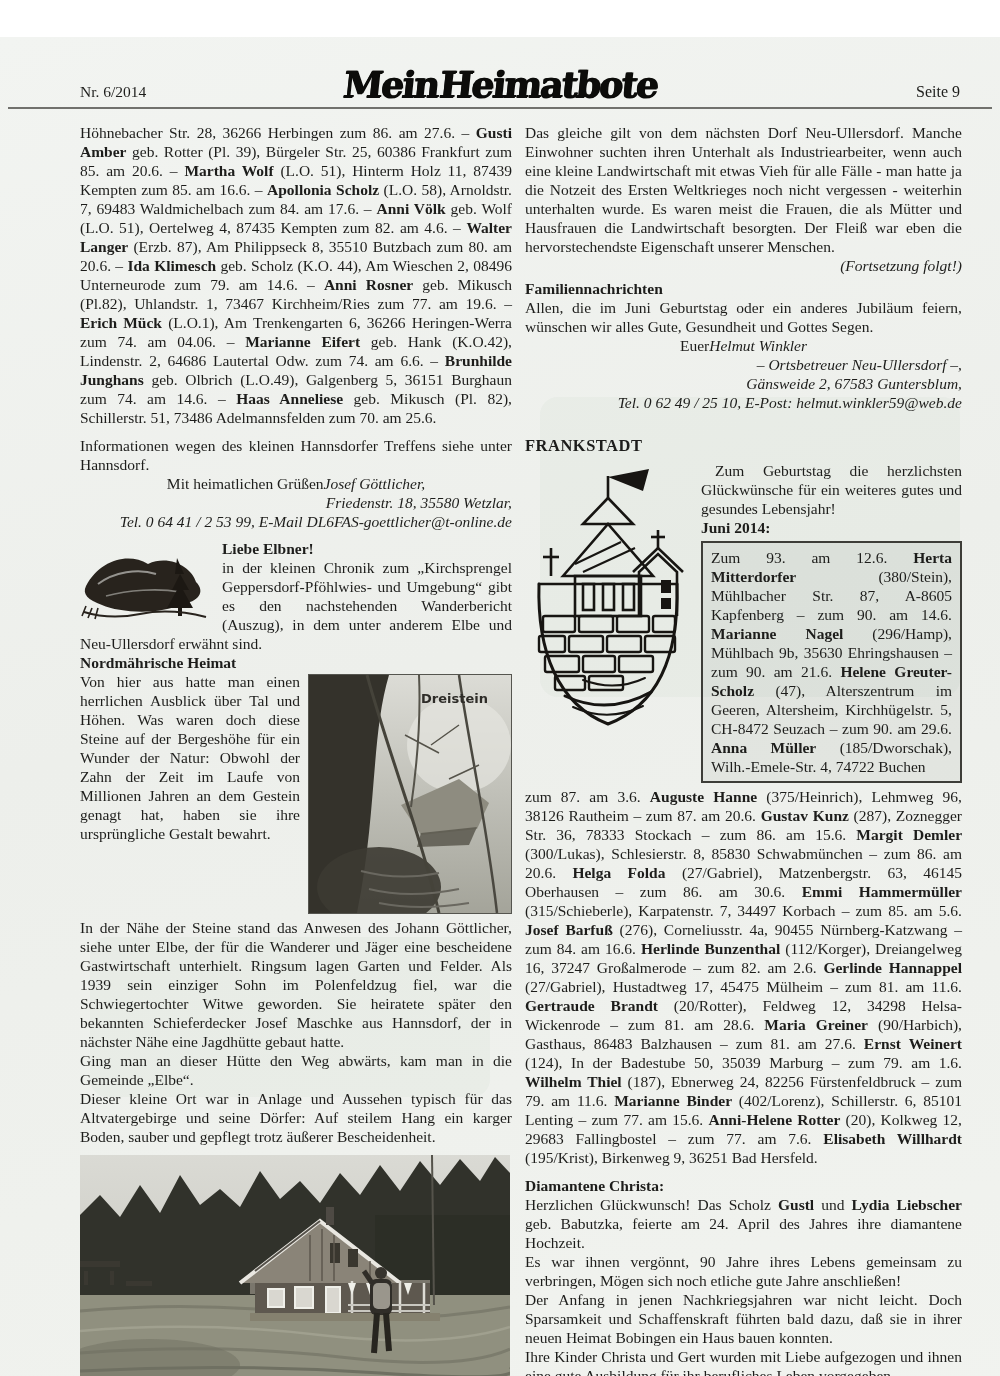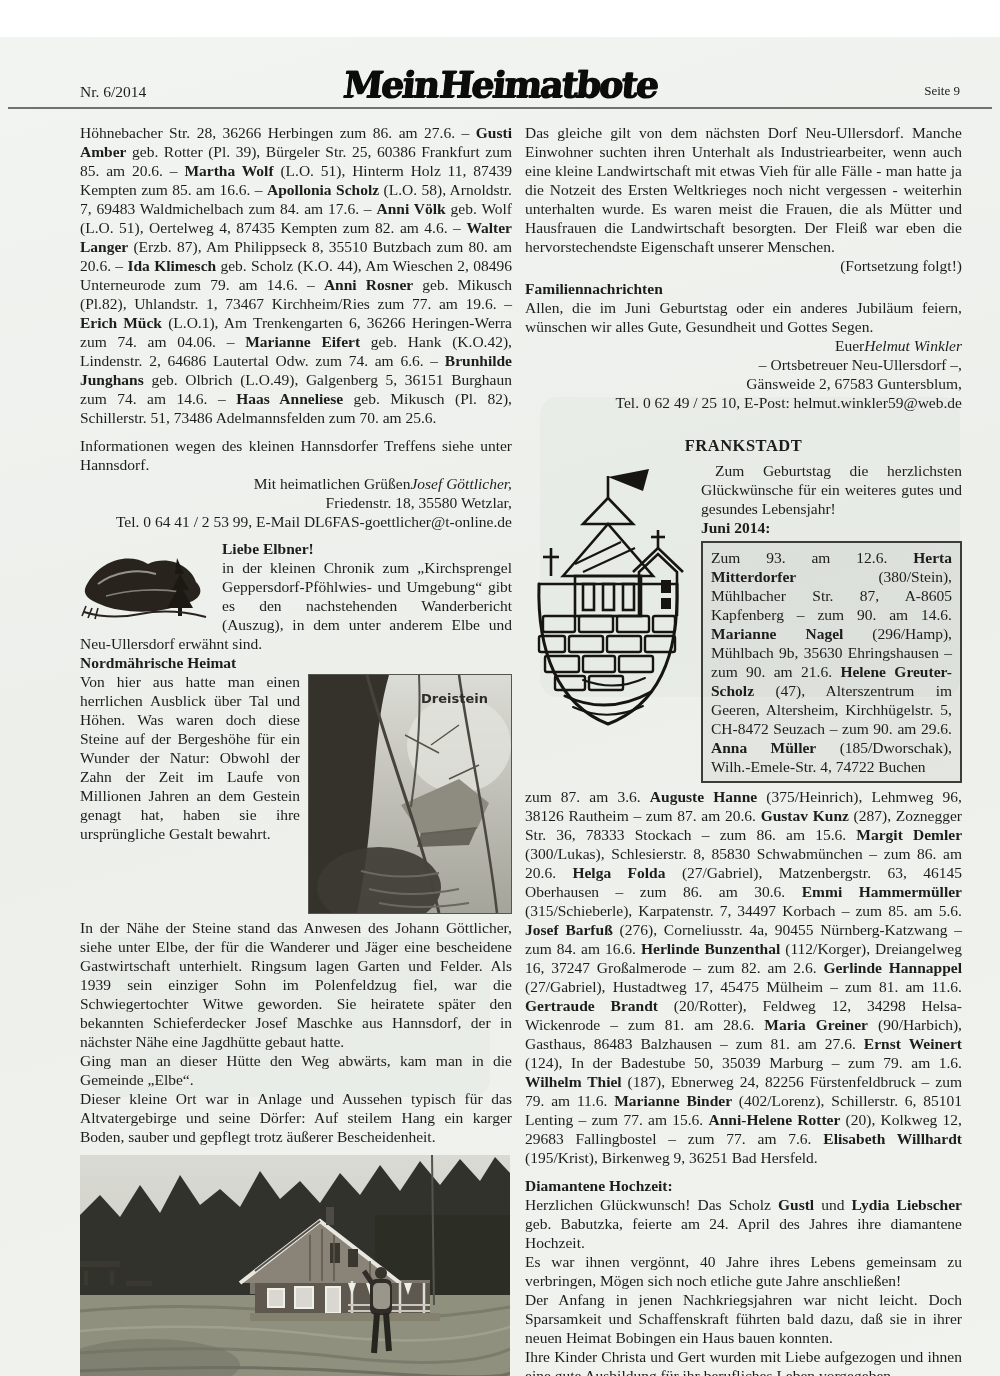--- a/index.html
+++ b/index.html
@@ -1,37 +1,37 @@
 <!DOCTYPE html>
 <html><head>
 <meta charset="utf-8">
 <style>
   html,body{margin:0;padding:0;}
   .page{position:relative;width:1000px;height:1376px;overflow:hidden;
         background:linear-gradient(165deg,#f2f4f1 0%,#edefeb 45%,#f1f3ef 100%);
         font-family:"Liberation Serif",serif;color:#1d1d1b;margin-top:37px;}
   .ghost{position:absolute;background:rgba(150,180,160,0.07);border-radius:18px;}
   .hdr-issue{position:absolute;top:46px;left:80px;font-size:15.5px;}
-  .hdr-page{position:absolute;top:46px;right:40px;font-size:13px;}
+  .hdr-page{position:absolute;top:46px;right:40px;font-size:16px;}
   .masthead{position:absolute;top:26px;left:0;right:0;text-align:center;
             font-family:"DejaVu Serif",serif;font-weight:bold;font-size:36px;
             letter-spacing:-2px;word-spacing:-9px;color:#0c0c0a;
             transform:skewX(-6deg);text-shadow:1.2px 0 0 #0c0c0a,0 0.5px 0 #0c0c0a;}
   .hdr-rule{position:absolute;top:70px;left:8px;right:8px;border-top:2px solid #71716d;}
   .col{position:absolute;top:86px;font-size:15.5px;line-height:19px;text-align:justify;}
   .col-left{left:80px;width:432px;}
   .col-right{left:525px;width:437px;}
   p{margin:0;}
   .sp{margin-top:9px;}
   .sp-s{margin-top:4px;}
   .b{font-weight:bold;}
   .i{font-style:italic;}
-  .split{display:flex;justify-content:flex-end;}
-  .sig{text-align:right;}
-  .h-center{text-align:center;font-weight:bold;font-size:16.5px;letter-spacing:0.5px;}
+  .split{display:flex;justify-content:center;}
+  .sig{text-align:right;font-style:italic;}
+  .h-center{font-weight:bold;font-size:16.5px;letter-spacing:0.5px;}
   .h-left{font-weight:bold;}
   .float-l{float:left;margin:3px 10px 3px 0;}
   .float-r{float:right;margin:2px 0 4px 8px;border:1px solid #55554f;}
   .clear{clear:both;}
   .birth-box{border:2px solid #3d3d38;background:rgba(90,100,92,0.08);
              padding:5px 8px;margin-top:4px;overflow:hidden;}
   .frank-intro{text-indent:14px;}
   .photo-block{display:block;margin-top:9px;}
 </style>
 </head>
@@ -240,21 +240,21 @@
       <p class="frank-intro">Zum Geburtstag die herzlichsten Glückwünsche für ein weiteres gutes und gesundes Lebensjahr!</p>
       <p class="h-left">Juni 2014:</p>
       <div class="birth-box">
         <p><span>Zum 93. am 12.6. </span><span class="b">Herta Mitterdorfer</span><span> (380/Stein), Mühlbacher Str. 87, A-8605 Kapfenberg – zum 90. am 14.6. </span><span class="b">Marianne Nagel</span><span> (296/Hamp), Mühlbach 9b, 35630 Ehringshausen – zum 90. am 21.6. </span><span class="b">Helene Greuter-Scholz</span><span> (47), Alterszentrum im Geeren, Altersheim, Kirchhügelstr. 5, CH-8472 Seuzach – zum 90. am 29.6. </span><span class="b">Anna Müller</span><span> (185/Dworschak), Wilh.-Emele-Str. 4, 74722 Buchen</span></p>
       </div>
       <div class="clear"></div>
     </div>
 
     <p class="sp-s"><span>zum 87. am 3.6. </span><span class="b">Auguste Hanne</span><span> (375/Heinrich), Lehmweg 96, 38126 Rautheim – zum 87. am 20.6. </span><span class="b">Gustav Kunz</span><span> (287), Zoznegger Str. 36, 78333 Stockach – zum 86. am 15.6. </span><span class="b">Margit Demler</span><span> (300/Lukas), Schlesierstr. 8, 85830 Schwabmünchen – zum 86. am 20.6. </span><span class="b">Helga Folda</span><span> (27/Gabriel), Matzenbergstr. 63, 46145 Oberhausen – zum 86. am 30.6. </span><span class="b">Emmi Hammermüller</span><span> (315/Schieberle), Karpatenstr. 7, 34497 Korbach – zum 85. am 5.6. </span><span class="b">Josef Barfuß</span><span> (276), Corneliusstr. 4a, 90455 Nürnberg-Katzwang – zum 84. am 16.6. </span><span class="b">Herlinde Bunzenthal</span><span> (112/Korger), Dreiangelweg 16, 37247 Großalmerode – zum 82. am 2.6. </span><span class="b">Gerlinde Hannappel</span><span> (27/Gabriel), Hustadtweg 17, 45475 Mülheim – zum 81. am 11.6. </span><span class="b">Gertraude Brandt</span><span> (20/Rotter), Feldweg 12, 34298 Helsa-Wickenrode – zum 81. am 28.6. </span><span class="b">Maria Greiner</span><span> (90/Harbich), Gasthaus, 86483 Balzhausen – zum 81. am 27.6. </span><span class="b">Ernst Weinert</span><span> (124), In der Badestube 50, 35039 Marburg – zum 79. am 1.6. </span><span class="b">Wilhelm Thiel</span><span> (187), Ebnerweg 24, 82256 Fürstenfeldbruck – zum 79. am 11.6. </span><span class="b">Marianne Binder</span><span> (402/Lorenz), Schillerstr. 6, 85101 Lenting – zum 77. am 15.6. </span><span class="b">Anni-Helene Rotter</span><span> (20), Kolkweg 12, 29683 Fallingbostel – zum 77. am 7.6. </span><span class="b">Elisabeth Willhardt</span><span> (195/Krist), Birkenweg 9, 36251 Bad Hersfeld.</span></p>
 
-    <p class="h-left sp">Diamantene Hochzeit:</p>
+    <p class="h-left sp">Diamantene Christa:</p>
     <p><span>Herzlichen Glückwunsch! Das Scholz </span><span class="b">Gustl</span><span> und </span><span class="b">Lydia Liebscher</span><span> geb. Babutzka, feierte am 24. April des Jahres ihre diamantene Hochzeit.</span></p>
-    <p>Es war ihnen vergönnt, 40 Jahre ihres Lebens gemeinsam zu verbringen, Mögen sich noch etliche gute Jahre anschließen!</p>
+    <p>Es war ihnen vergönnt, 90 Jahre ihres Lebens gemeinsam zu verbringen, Mögen sich noch etliche gute Jahre anschließen!</p>
     <p>Der Anfang in jenen Nachkriegsjahren war nicht leicht. Doch Sparsamkeit und Schaffenskraft führten bald dazu, daß sie in ihrer neuen Heimat Bobingen ein Haus bauen konnten.</p>
     <p>Ihre Kinder Christa und Gert wurden mit Liebe aufgezogen und ihnen eine gute Ausbildung für ihr berufliches Leben vorgegeben.</p>
     <p>Besonders erwähnt soll auch die Gastfreundschaft sein, die jedem Bekannten, der an die Tür klopft, entgegengebracht wird. Ich denke z.B. an die Frankstädter-Treffen in Augsburg. Wenn die „Hessen“ anreisten, egal wie viele es waren, sie fanden bei Liebschers Kost und Quartier.</p>
   </div>
 
 </div>
 
 </body></html>

